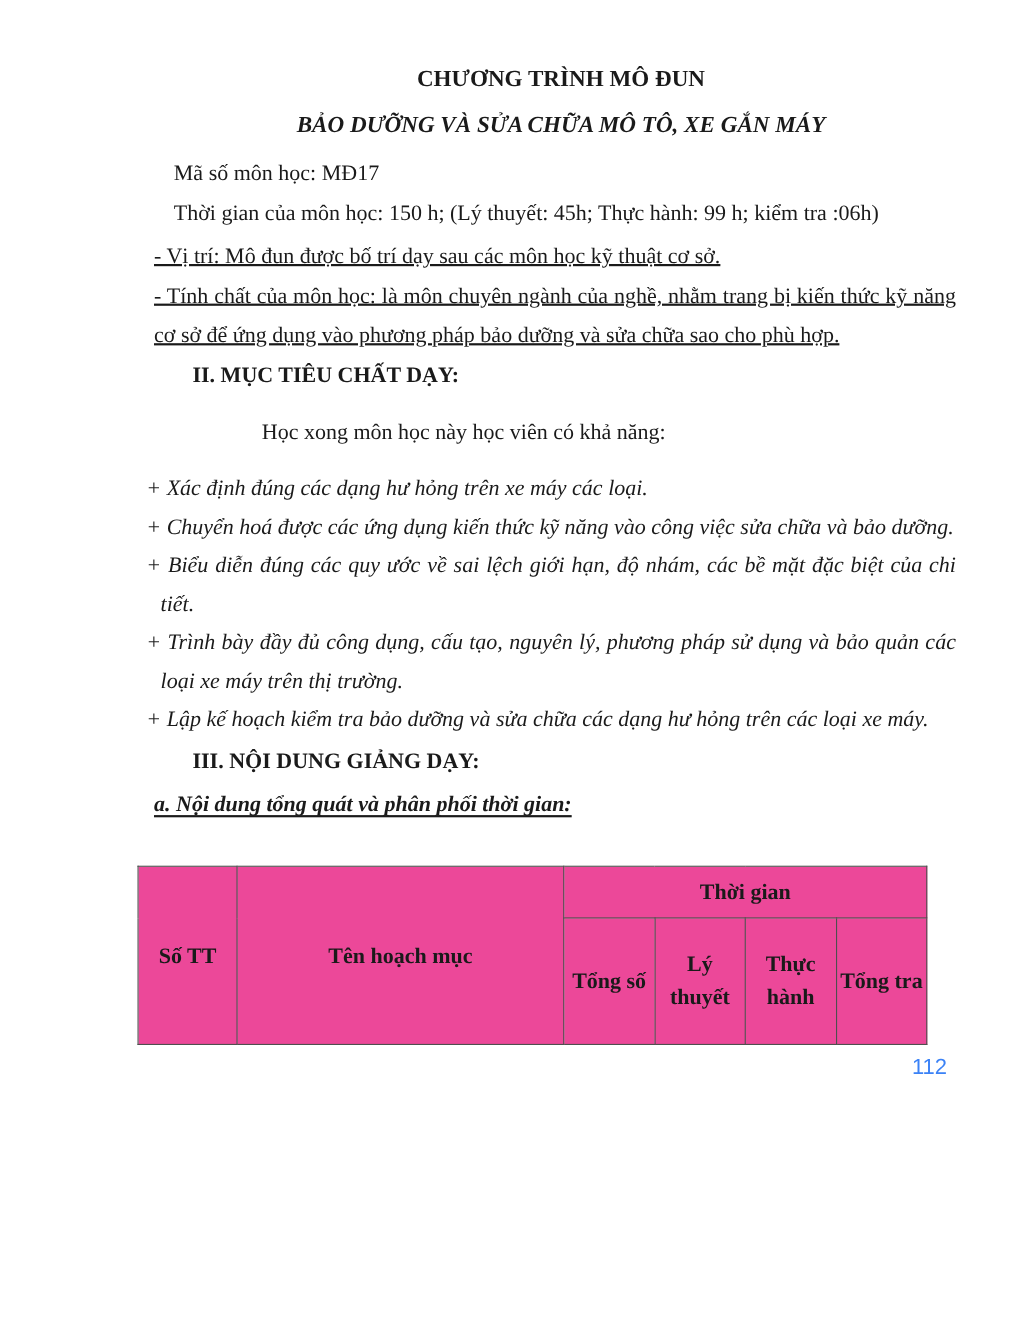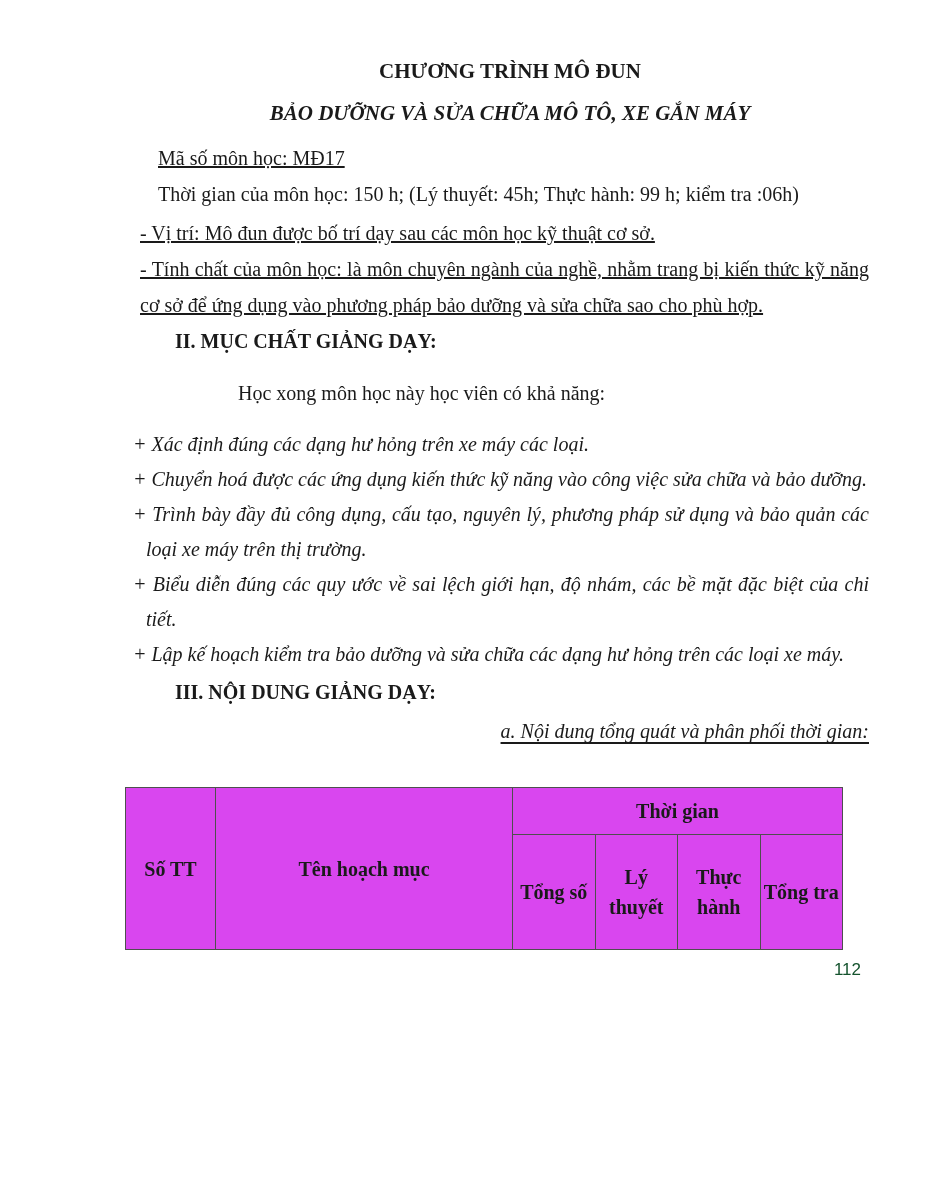--- a/index.html
+++ b/index.html
@@ -40,21 +40,21 @@
     line-height: 28px;
     margin: 14px 0 0 0;
     font-style: italic;
   }
   
   .meta-line {
     margin: 0;
     padding-left: 33px;
     line-height: 36px;
   }
-  .meta-first { margin-top: 13px; text-decoration: underline; }
+  .meta-first { margin-top: 13px; }
   
   .sec-heading {
     font-weight: bold;
     font-size: 20px;
     line-height: 36px;
     margin: 0;
     padding-left: 50px;
   }
   .sec-heading-i   { margin-top: 36px; }
   .sec-heading-ii  { margin-top: 0; }
@@ -78,61 +78,60 @@
   .plus-item {
     margin: 0;
     padding-left: 21px;
     text-indent: -13px;
     line-height: 35px;
     text-align: justify;
     font-style: italic;
   }
   
   .sub-heading {
-    font-weight: normal;
+    font-weight: bold;
     font-style: italic;
     text-decoration: underline;
     text-decoration-thickness: 2px;
     text-underline-offset: 4px;
     margin: 3px 0 0 0;
     padding-left: 15px;
     line-height: 36px;
-    text-align: right;
   }
   
   .curriculum-table {
     border-collapse: collapse;
     margin-top: 38px;
     width: 718px;
     table-layout: fixed;
   }
   .curriculum-table th {
     border: 1.5px solid #4f4f4f;
     font-weight: bold;
     font-size: 20px;
     text-align: center;
     vertical-align: middle;
     line-height: 30px;
     padding: 2px;
-    background: #d946ef;
+    background: #ec4899;
   }
   .col-stt   { width: 85px; }
   .col-name  { width: 292px; }
   .col-total { width: 76px; }
   .col-theory{ width: 77px; }
   .col-pract { width: 98px; }
   .col-test  { width: 90px; }
   .row-group th.group-cell { height: 42px; }
   .row-sub th { height: 110px; }
   .cell-high { padding-bottom: 40px; }
   
   .page-number {
     font-family: "Liberation Sans", sans-serif;
-    font-size: 17px;
-    color: #14532d;
+    font-size: 20px;
+    color: #3b82f6;
     text-align: right;
     margin-top: 8px;
     padding-right: 8px;
     line-height: 24px;
   }
 </style>
 </head>
 <body>
 
 <div class="page">
@@ -141,26 +140,26 @@
     <p class="doc-title">CHƯƠNG TRÌNH MÔ ĐUN</p>
     <p class="doc-subtitle">BẢO DƯỠNG VÀ SỬA CHỮA MÔ TÔ, XE GẮN MÁY</p>
   </div>
 
   <p class="meta-line meta-first">Mã số môn học: MĐ17</p>
   <p class="meta-line">Thời gian của môn học: 150 h;  (Lý thuyết: 45h; Thực hành: 99 h; kiểm tra :06h)</p>
 
   <p class="dash-item dash-first">- Vị trí:  Mô đun được bố trí dạy sau các môn học kỹ thuật cơ sở.</p>
   <p class="dash-item">- Tính chất của môn học: là môn chuyên ngành của nghề, nhằm trang bị  kiến thức kỹ năng cơ sở để ứng dụng vào phương pháp bảo dưỡng và sửa chữa sao cho phù hợp.</p>
 
-  <p class="sec-heading sec-heading-ii">II. MỤC CHẤT GIẢNG DẠY:</p>
+  <p class="sec-heading sec-heading-ii">II. MỤC TIÊU CHẤT DẠY:</p>
   <p class="objectives-intro">Học xong môn học này  học viên có khả năng:</p>
   <p class="plus-item">+ Xác định đúng các dạng hư  hỏng trên xe máy các loại.</p>
   <p class="plus-item">+ Chuyển hoá được các ứng dụng kiến thức kỹ năng vào công việc sửa chữa và bảo dưỡng.</p>
+  <p class="plus-item">+ Biểu diễn đúng các quy ước về sai lệch giới hạn, độ nhám, các bề mặt đặc biệt của chi tiết.</p>
   <p class="plus-item">+ Trình bày đầy đủ công dụng, cấu tạo, nguyên lý, phương pháp sử dụng và bảo quản các loại xe máy trên thị trường.</p>
-  <p class="plus-item">+ Biểu diễn đúng các quy ước về sai lệch giới hạn, độ nhám, các bề mặt đặc biệt của chi tiết.</p>
   <p class="plus-item">+ Lập kế hoạch kiểm tra bảo dưỡng và sửa chữa các dạng hư hỏng trên các loại xe máy.</p>
 
   <p class="sec-heading sec-heading-iii">III. NỘI DUNG GIẢNG DẠY:</p>
   <p class="sub-heading">a. Nội dung tổng quát và phân phối thời gian:</p>
 
   <table class="curriculum-table">
     <tbody>
       <tr class="row-group">
         <th class="col-stt" rowspan="2">Số TT</th>
         <th class="col-name" rowspan="2">Tên hoạch mục</th>

